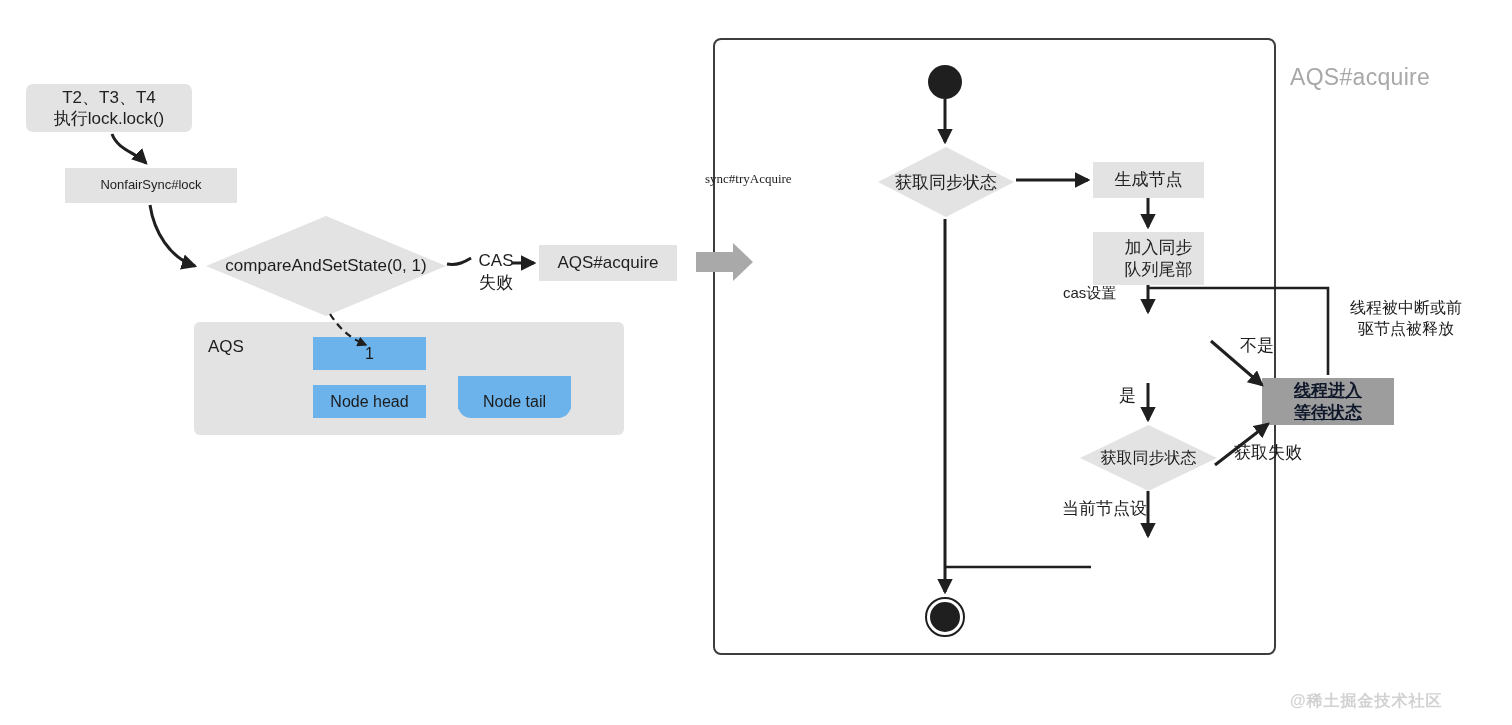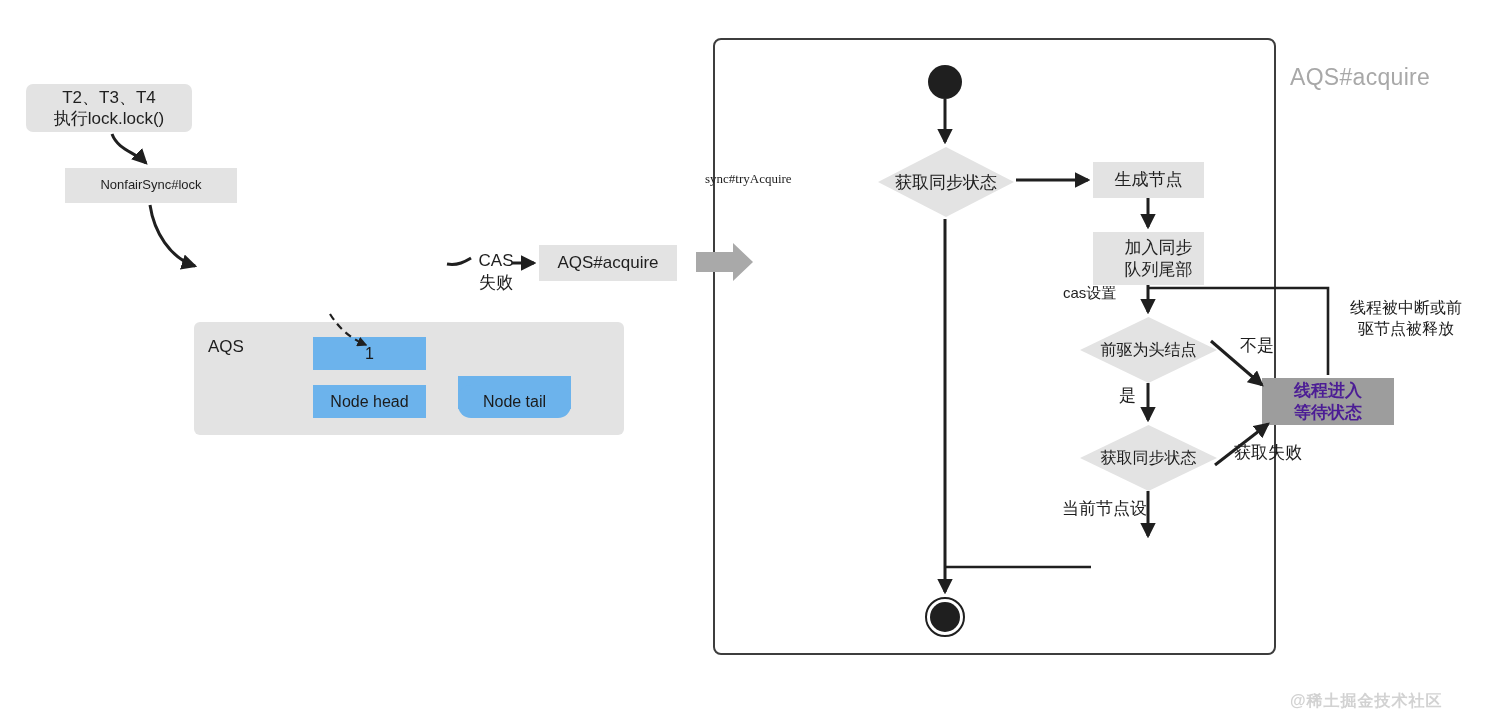--- a/index.html
+++ b/index.html
@@ -40,22 +40,23 @@
   .box-gray {
     background: #e3e3e3;
     color: #1f1f1f;
   }
   .box-gray-round {
     background: #e3e3e3;
     border-radius: 7px;
   }
   .box-dark {
     background: #9d9d9d;
-    color: #4c1d95;
+    color: #0f172a;
     font-weight: 700;
+    text-decoration: underline;
   }
   .box-blue {
     background: #6cb3ec;
     color: #1b1b1b;
   }
   .panel {
     position: absolute;
     box-sizing: border-box;
     border: 2px solid #3d3d3d;
     border-radius: 8px;
@@ -117,20 +118,26 @@
 </head>
 <body>
 
 <div id="stage">
 
   <div class="node box-gray box-gray-round" style="left:26px; top:84px; width:166px; height:48px; font-size:17px;">T2、T3、T4
 执行lock.lock()</div>
 
   <div class="node box-gray" style="left:65px; top:168px; width:172px; height:35px; font-size:13px;">NonfairSync#lock</div>
 
+  <div class="diamond-wrap" style="left:206px; top:216px; width:240px; height:100px;">
+    <svg width="240" height="100" viewBox="0 0 240 100">
+      <polygon points="120,0 240,50 120,100 0,50" fill="#e3e3e3"></polygon>
+    </svg>
+    <div class="dlabel" style="font-size:17px;">compareAndSetState(0, 1)</div>
+  </div>
 
   <div class="label label-center" style="left:468px; top:250px; width:56px; font-size:17px;">CAS
 失败</div>
 
   <div class="node box-gray" style="left:539px; top:245px; width:138px; height:36px; font-size:17px;">AQS#acquire</div>
 
   <div class="container-gray" style="left:194px; top:322px; width:430px; height:113px;"></div>
   <div class="label" style="left:208px; top:336px; font-size:17px;">AQS</div>
 
   <div class="node box-blue" style="left:313px; top:337px; width:113px; height:33px; font-size:16px;">1</div>
@@ -153,26 +160,20 @@
 
   <div class="label" style="left:705px; top:171px; font-size:13px;font-family:Liberation Serif, serif;">sync#tryAcquire</div>
 
   <div class="node box-gray" style="left:1093px; top:162px; width:111px; height:36px; font-size:17px;">生成节点</div>
 
   <div class="node box-gray" style="left:1093px; top:232px; width:111px; height:53px; font-size:17px;padding-left:20px;">加入同步
 队列尾部</div>
 
   <div class="label" style="left:1063px; top:283px; font-size:15px;">cas设置</div>
 
-  <div class="diamond-wrap" style="left:1080px; top:317px; width:137px; height:66px;">
-    <svg width="137" height="66" viewBox="0 0 137 66">
-      <polygon points="68.5,0 137,33 68.5,66 0,33" fill="#e3e3e3"></polygon>
-    </svg>
-    <div class="dlabel" style="font-size:16px;">前驱为头结点</div>
-  </div>
 
   <div class="label" style="left:1240px; top:335px; font-size:17px;">不是</div>
   <div class="label" style="left:1119px; top:385px; font-size:17px;">是</div>
 
   <div class="label label-center" style="left:1330px; top:298px; width:152px; font-size:16px;">线程被中断或前
 驱节点被释放</div>
 
   <div class="node box-dark" style="left:1262px; top:378px; width:132px; height:47px; font-size:17px;">线程进入
 等待状态</div>
 

